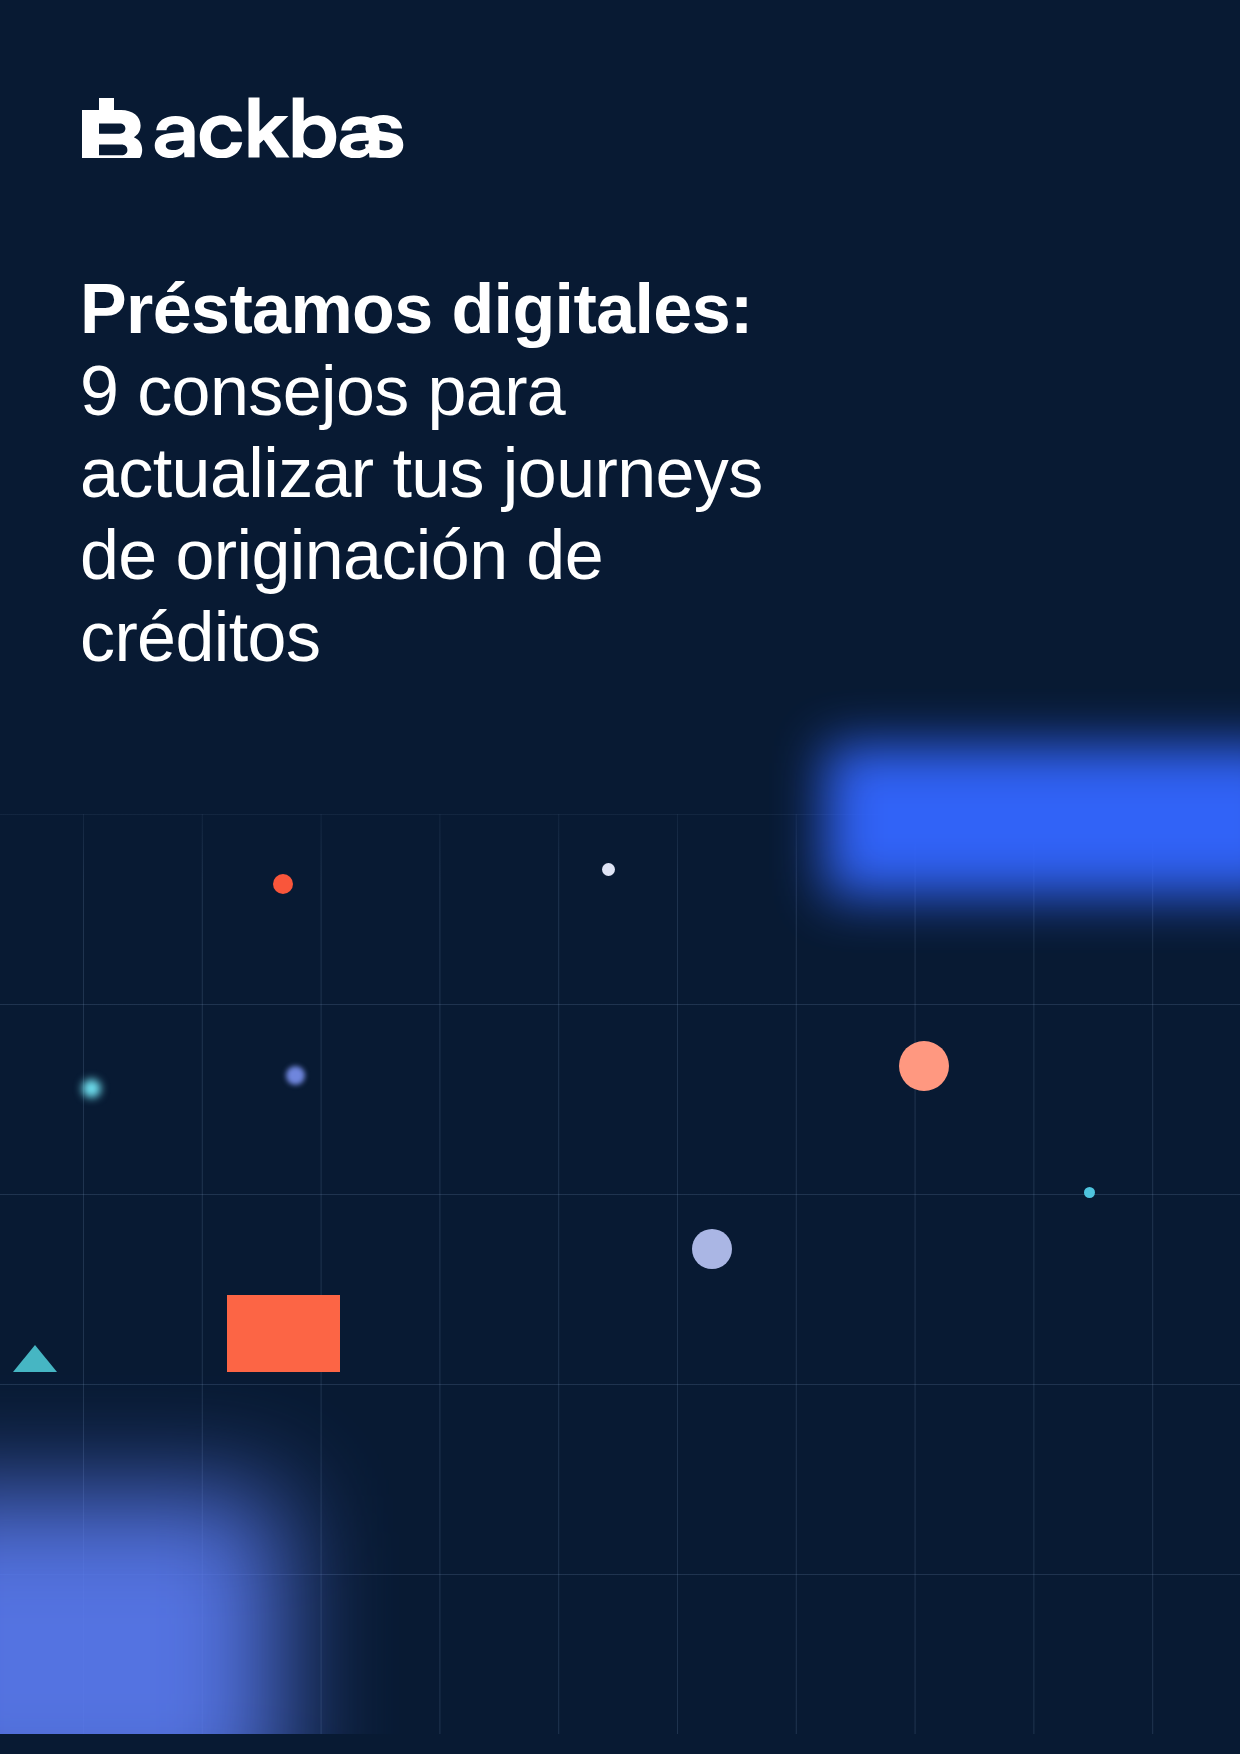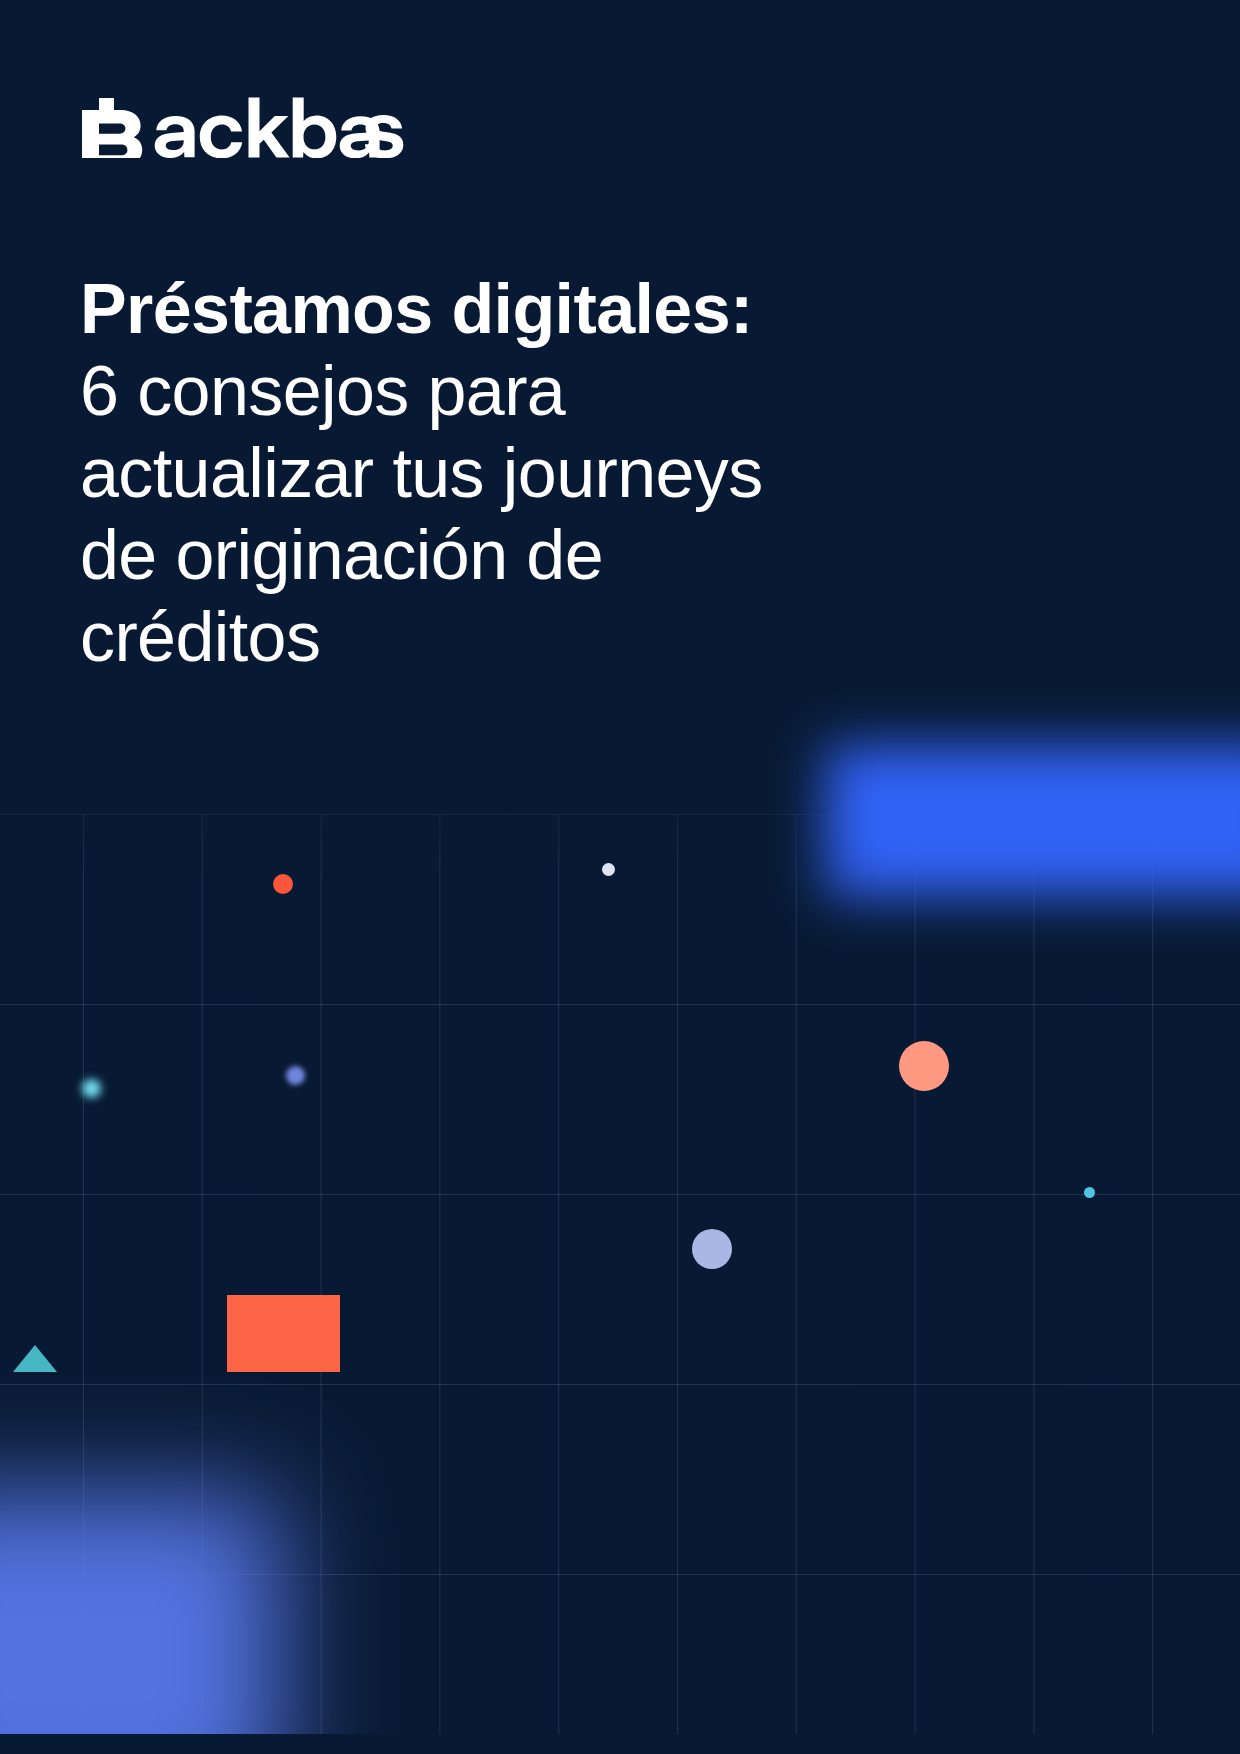--- a/index.html
+++ b/index.html
@@ -204,17 +204,17 @@
                M234.5 53.3 c6.5 0 10.9-5 10.9-12.4 0-7.4-4.4-12.4-10.9-12.4 -6.6 0-11 5-11 12.4 0 7.4 4.4 12.4 11 12.4 Z"></path>
 
       <path fill="#ffffff" d="M275.5 62.4 c-9.4 0-15.8-5-15.8-12.6 0-7.5 6.1-12 16.6-12.6 l12.4-0.8 v-1.5 c0-3.9-3.2-6.3-8.4-6.3-5 0-8.2 2.2-8.8 5.9 h-10.3 c0.8-8.8 8.2-14.3 19.4-14.3 11.8 0 19 5.8 19 15.4 v25.9 h-10.2 l-0.3-5.2 c-2.8 3.9-7.9 6.1-13.6 6.1 Z
                M278.6 54.4 c6 0 10.1-3.5 10.1-8.6 v-1.3 l-11.1 0.8 c-4.4 0.3-6.8 2-6.8 4.7 0 2.7 3 4.4 7.8 4.4 Z"></path>
 
       <path fill="#ffffff" d="M322.5 62.4 c-11.5 0-19.1-5.5-19.6-14.1 h10.8 c0.4 3.9 3.7 6.1 9 6.1 5 0 8-1.8 8-4.6 0-2.6-1.9-3.8-6.3-4.5 l-8.3-1.3 c-8.3-1.3-12.6-5.4-12.6-12 0-7.9 7-13.1 17.9-13.1 11 0 18.1 5.3 18.7 13.7 h-10.6 c-0.4-3.6-3.4-5.7-8.2-5.7 -4.5 0-7.2 1.7-7.2 4.3 0 2.3 1.8 3.6 5.7 4.2 l8.6 1.4 c8.6 1.4 12.9 5.4 12.9 12.1 0 8.2-7.2 13.5-18.8 13.5 Z" transform="translate(-18,0)"></path>
     </svg>
 
     <div id="headline">
       <span class="lede">Préstamos digitales:</span>
-      <span class="rest">6 consejos para actualizar tus journeys de originación de créditos</span>
+      <span class="rest">9 consejos para actualizar tus journeys de originación de créditos</span>
     </div>
 
   </div>
 </div>
 
 </body></html>

